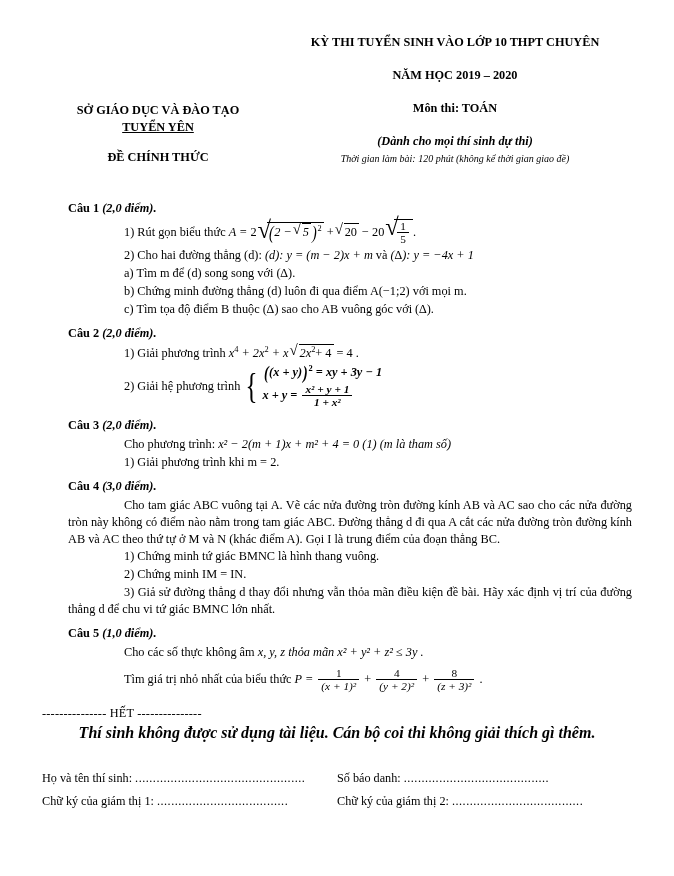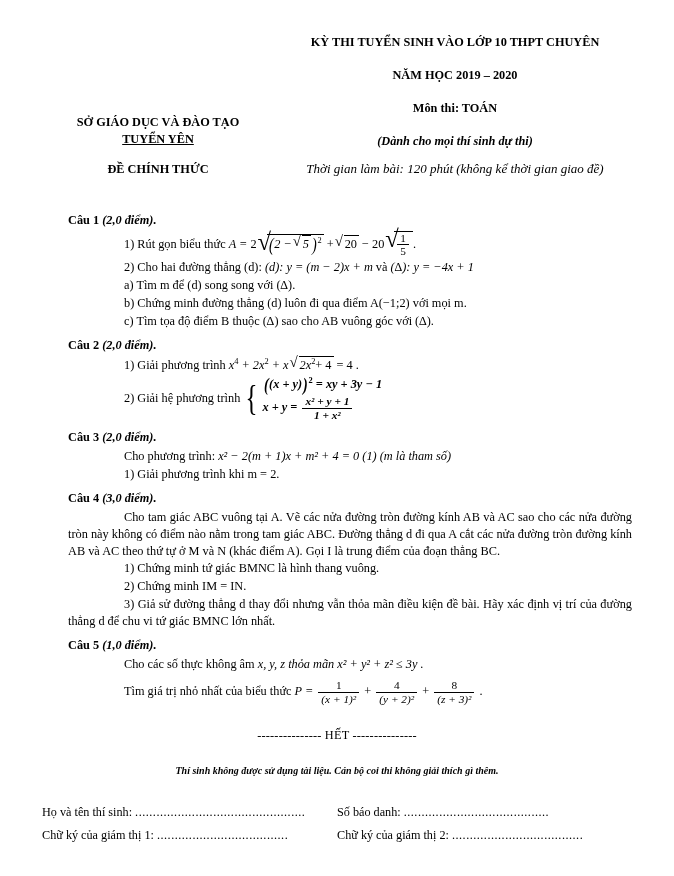--- a/index.html
+++ b/index.html
@@ -38,21 +38,21 @@
     flex: 1;
     text-align: center;
     padding-left: 4px;
   }
   .b { font-weight: bold; }
   .i { font-style: italic; }
   .u { text-decoration: underline; }
   .hdr-line { margin: 0; }
   .hdr-gap { margin-top: 13px; }
   .hdr-gap3 { margin-top: 16px; }
-  .hdr-time { margin-top: 10px; font-size: 13px; }
+  .hdr-time { margin-top: 2px; font-size: 10px; }
 
   
   .body {
     margin-top: 34px;
   }
   .q-title {
     font-weight: bold;
     margin: 0 0 2px 0;
   }
   .q-title .i { font-weight: bold; font-style: italic; }
@@ -121,30 +121,28 @@
   .brace-sys .rows { display: inline-block; }
   .brace-sys .rows > div { white-space: nowrap; padding: 1px 0; font-weight: bold; }
   .bigparen {
     font-size: 1.6em;
     line-height: 0.8;
     display: inline-block;
     transform: scaleX(0.72);
     vertical-align: middle;
   }
   .het {
-    margin-top: 22px;
-    text-align: center;
+    margin-top: 12px;
     letter-spacing: 0.2px;
   }
   .note {
-    margin-top: 20px;
     text-align: center;
     font-weight: bold;
     font-style: italic;
-    font-size: 10px;
+    font-size: 16px;
   }
   .footer {
     margin-top: 26px;
     font-size: 12.2px;
   }
   .footer .frow {
     display: flex;
     margin-bottom: 6px;
   }
   .footer .fcell { width: 50%; white-space: nowrap; }

